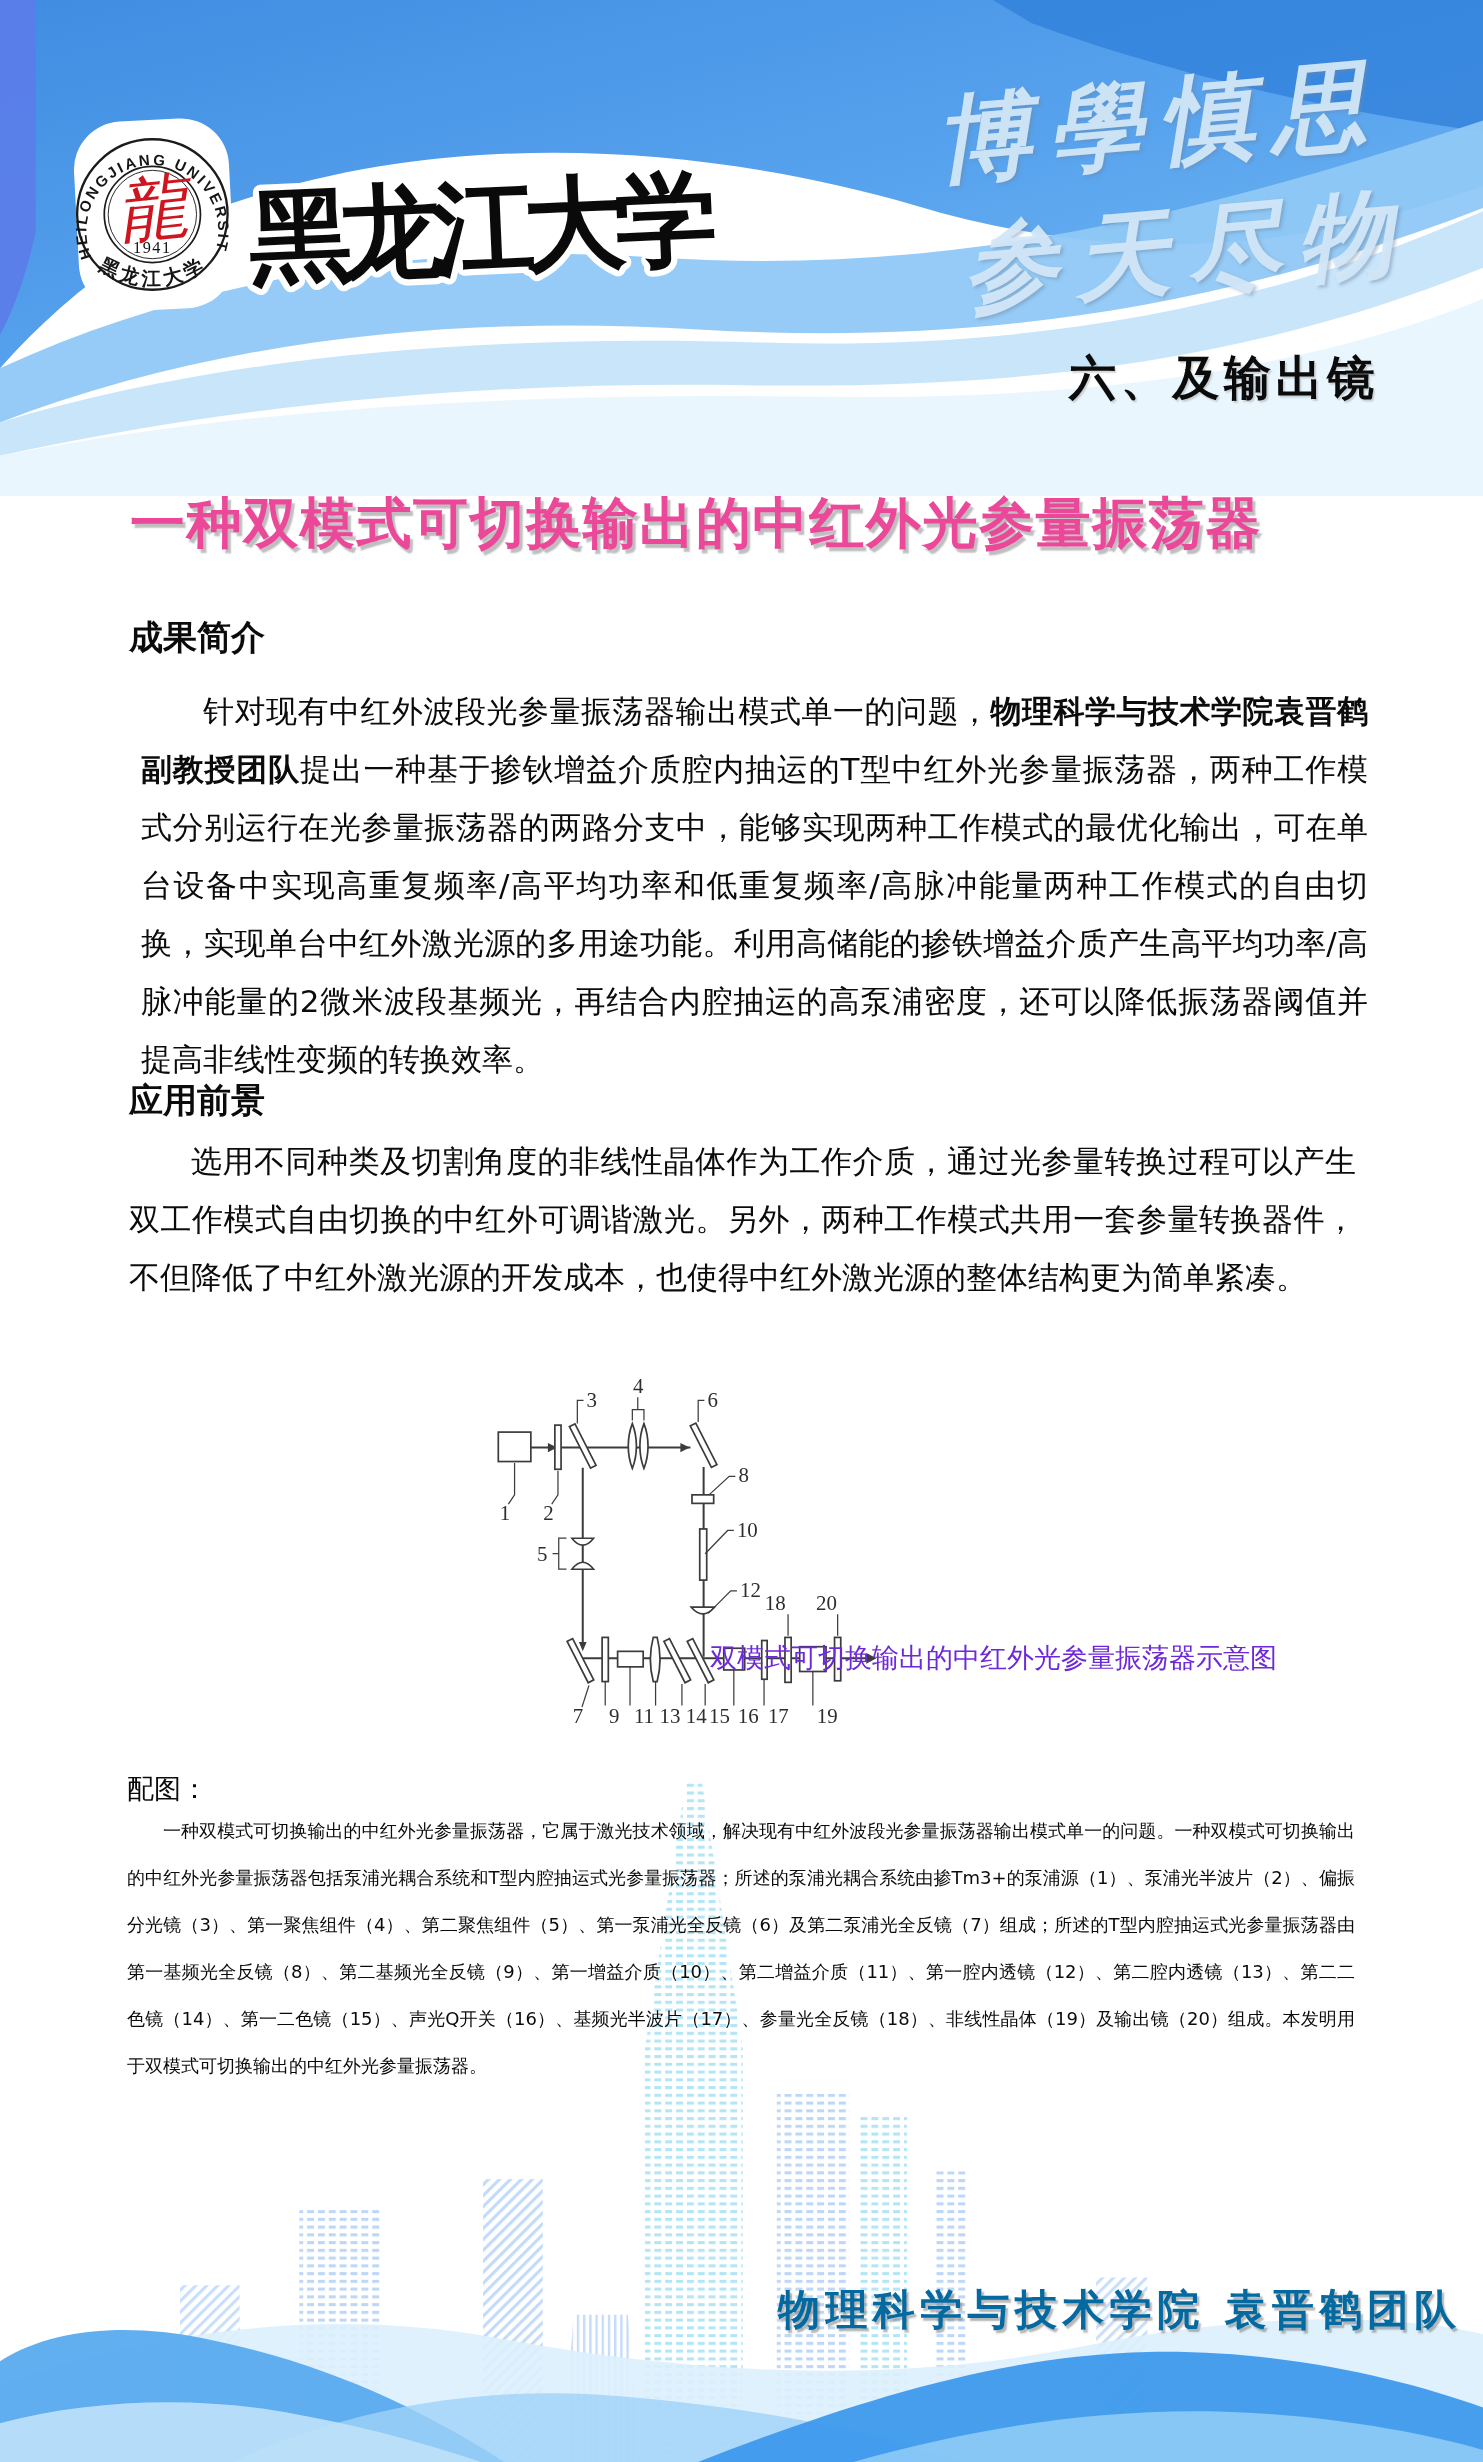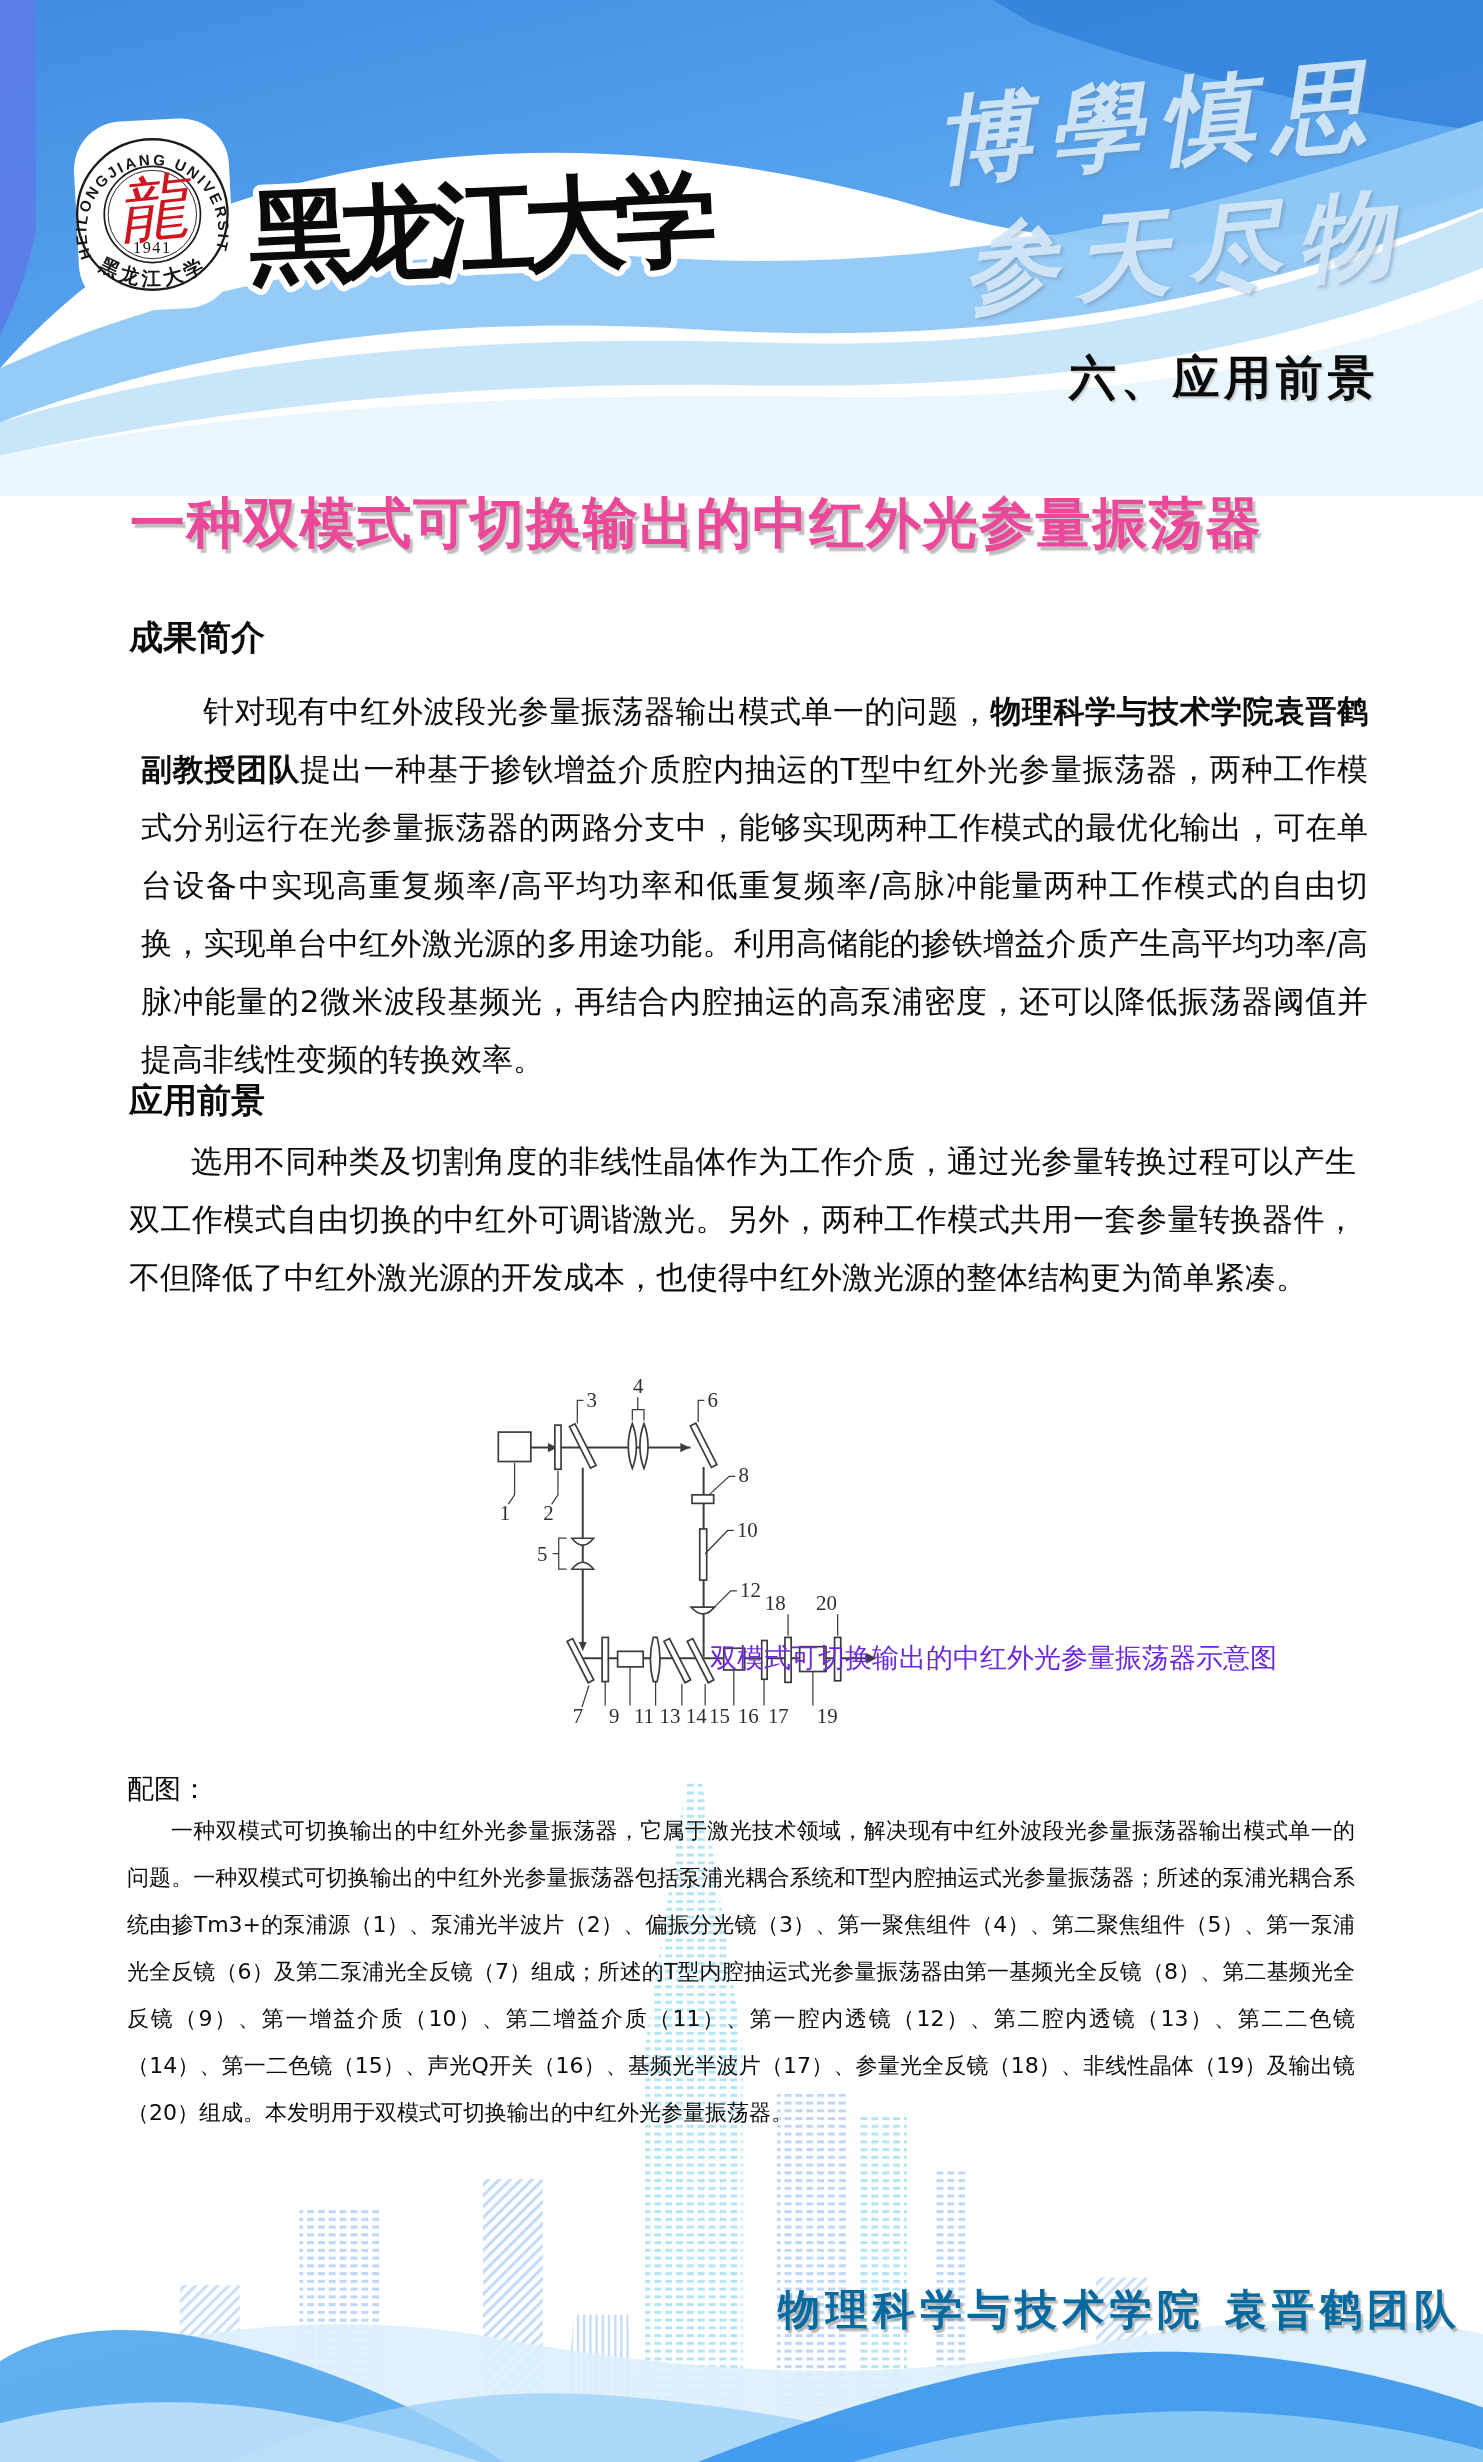--- a/index.html
+++ b/index.html
@@ -25,21 +25,21 @@
   .outlook-h{left:129px;top:1078px;}
   .body-par{left:129px;width:1227px;font-size:31px;line-height:58px;color:#0b0b0b;
             text-align:justify;text-indent:2em;z-index:4;}
   .intro-p{top:670px;}
   .outlook-p{top:1132px;}
   .b{font-weight:bold;}
   
   .diagram{left:481px;top:1343px;width:845px;height:399px;z-index:4;overflow:visible;}
   .fig-caption{left:710px;top:1640px;font-size:27px;color:#6d28d9;z-index:4;white-space:nowrap;}
   .fig-label{left:127px;top:1771px;font-size:27px;color:#0b0b0b;z-index:4;text-align:center;}
-  .desc{left:127px;top:1807px;width:1228px;font-size:22px;line-height:47px;color:#0b0b0b;
+  .desc{left:127px;top:1807px;width:1228px;font-size:18px;line-height:47px;color:#0b0b0b;
         text-align:justify;text-indent:2em;z-index:4;}
   
   .skyline{left:155px;top:1776px;width:1008px;height:686px;z-index:1;}
   .waves{left:0;top:2152px;width:1484px;height:310px;z-index:2;}
   .credit{left:758px;top:2282px;font-size:42px;font-weight:bold;letter-spacing:5.4px;color:#0369a1;
           text-shadow:2.3px 3.1px 1.6px rgba(110,110,110,0.5);z-index:5;white-space:nowrap;margin-left:20px;}
   .comp{stroke:#3c3c3c;stroke-width:2.2;fill:#ffffff;}
   .lead{stroke:#3c3c3c;stroke-width:1.6;fill:none;}
   .beam{stroke:#3c3c3c;stroke-width:2.6;fill:none;}
   .num{font-family:"Liberation Serif","DejaVu Serif",serif;font-size:27px;fill:#2e2e2e;}
@@ -81,21 +81,21 @@
     <text x="141" y="186" text-anchor="middle" font-family="Liberation Serif, serif" font-size="21" letter-spacing="2" fill="#151515">1941</text>
     <text font-family="DejaVu Serif, serif" font-size="25" font-weight="bold" letter-spacing="5" fill="#151515">
       <textPath href="#sealBot">黑龙江大学</textPath>
     </text>
     <text x="268" y="212" font-family="DejaVu Serif, serif" font-weight="bold" font-size="132" letter-spacing="-14" fill="#0a0a0a" stroke="#ffffff" stroke-width="16" stroke-linejoin="round" paint-order="stroke" transform="rotate(-2.5 268 212)">黑龙江大学</text>
   </svg>
 
   <div class="abs motto motto1">博學慎思</div>
   <div class="abs motto motto2">参天尽物</div>
 
-  <div class="abs section-label">六、应用前景</div>
+  <div class="abs section-label">六、及输出镜</div>
 
   <div class="abs page-title">一种双模式可切换输出的中红外光参量振荡器</div>
 
   <div class="abs h2 intro-h">成果简介</div>
   <p class="abs body-par intro-p" style="margin:12px;"><span>针对现有中红外波段光参量振荡器输出模式单一的问题，</span><span class="b">物理科学与技术学院</span><span class="b">袁晋鹤副教授团队</span><span>提出一种基于掺钬增益介质腔内抽运的T型中红外光参量振荡器，两种工作模式分别运行在光参量振荡器的两路分支中，能够实现两种工作模式的最优化输出，可在单台设备中实现高重复频率/高平均功率和低重复频率/高脉冲能量两种工作模式的自由切换，实现单台中红外激光源的多用途功能。利用高储能的掺铁增益介质产生高平均功率/高脉冲能量的2微米波段基频光，再结合内腔抽运的高泵浦密度，还可以降低振荡器阈值并提高非线性变频的转换效率。</span></p>
 
   <div class="abs h2 outlook-h">应用前景</div>
   <p class="abs body-par outlook-p" style="margin:0;">选用不同种类及切割角度的非线性晶体作为工作介质，通过光参量转换过程可以产生双工作模式自由切换的中红外可调谐激光。另外，两种工作模式共用一套参量转换器件，不但降低了中红外激光源的开发成本，也使得中红外激光源的整体结构更为简单紧凑。</p>
 
   <svg class="abs diagram" viewBox="0 0 1090 515">

